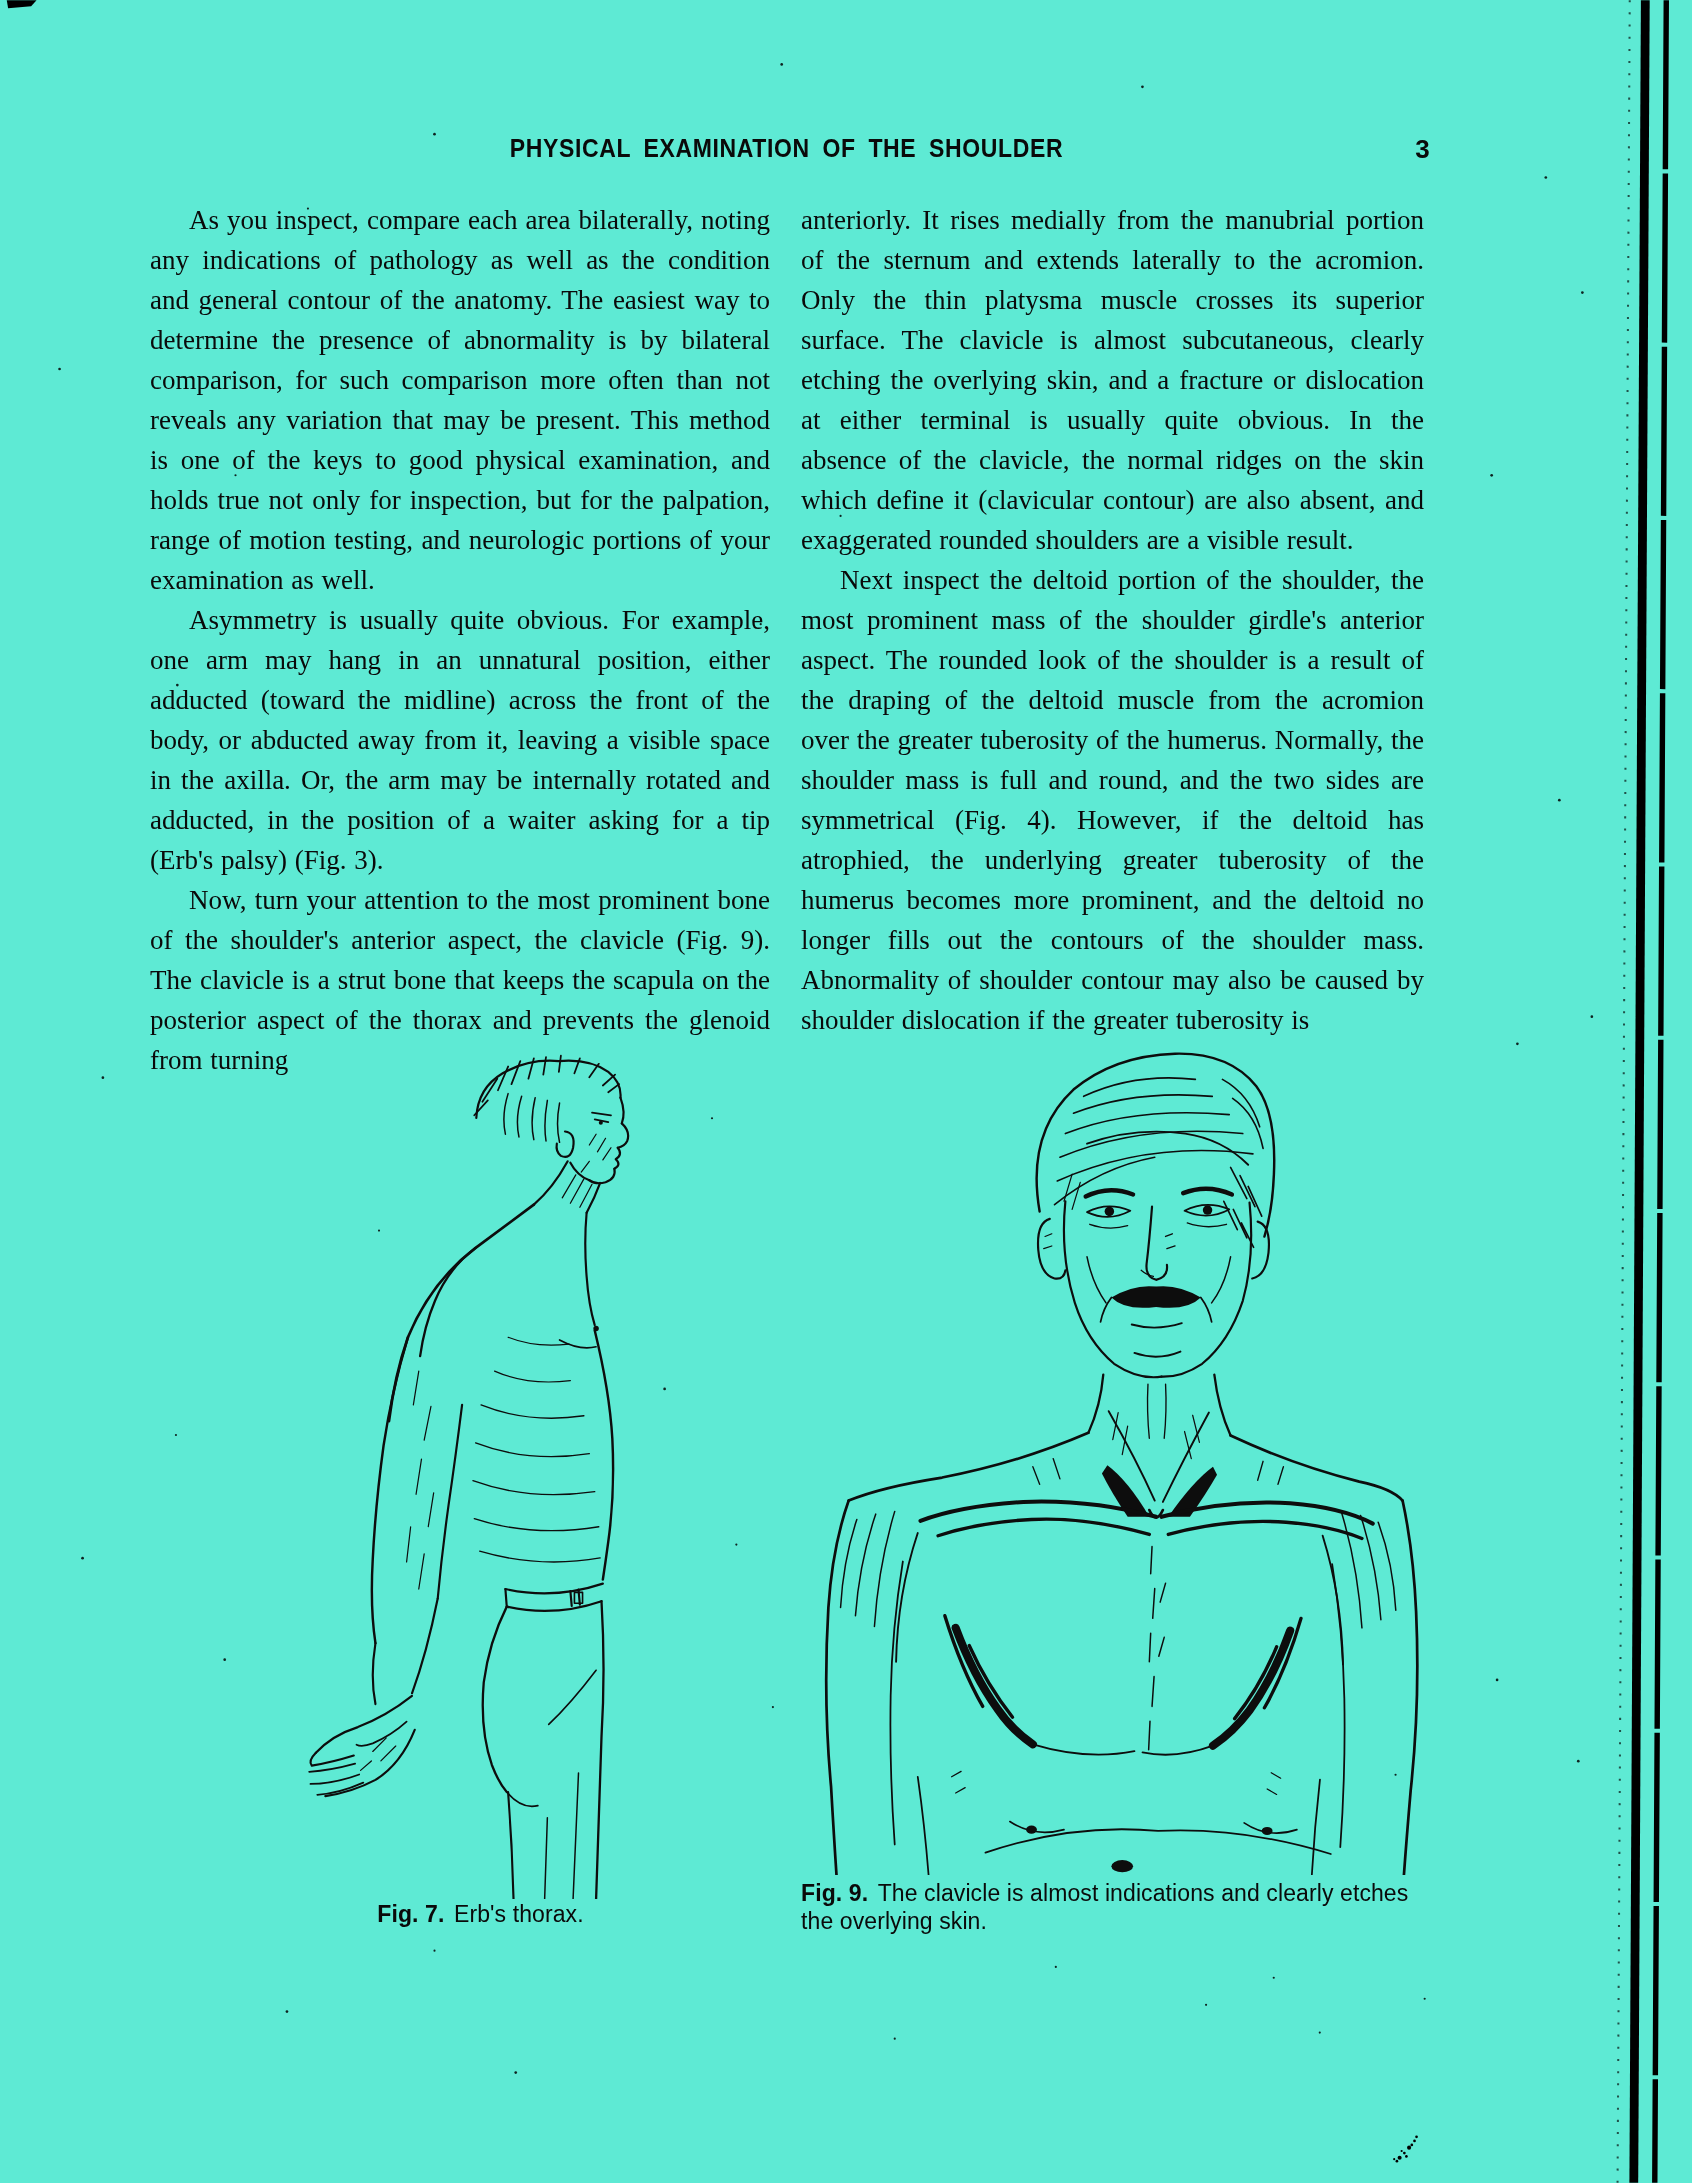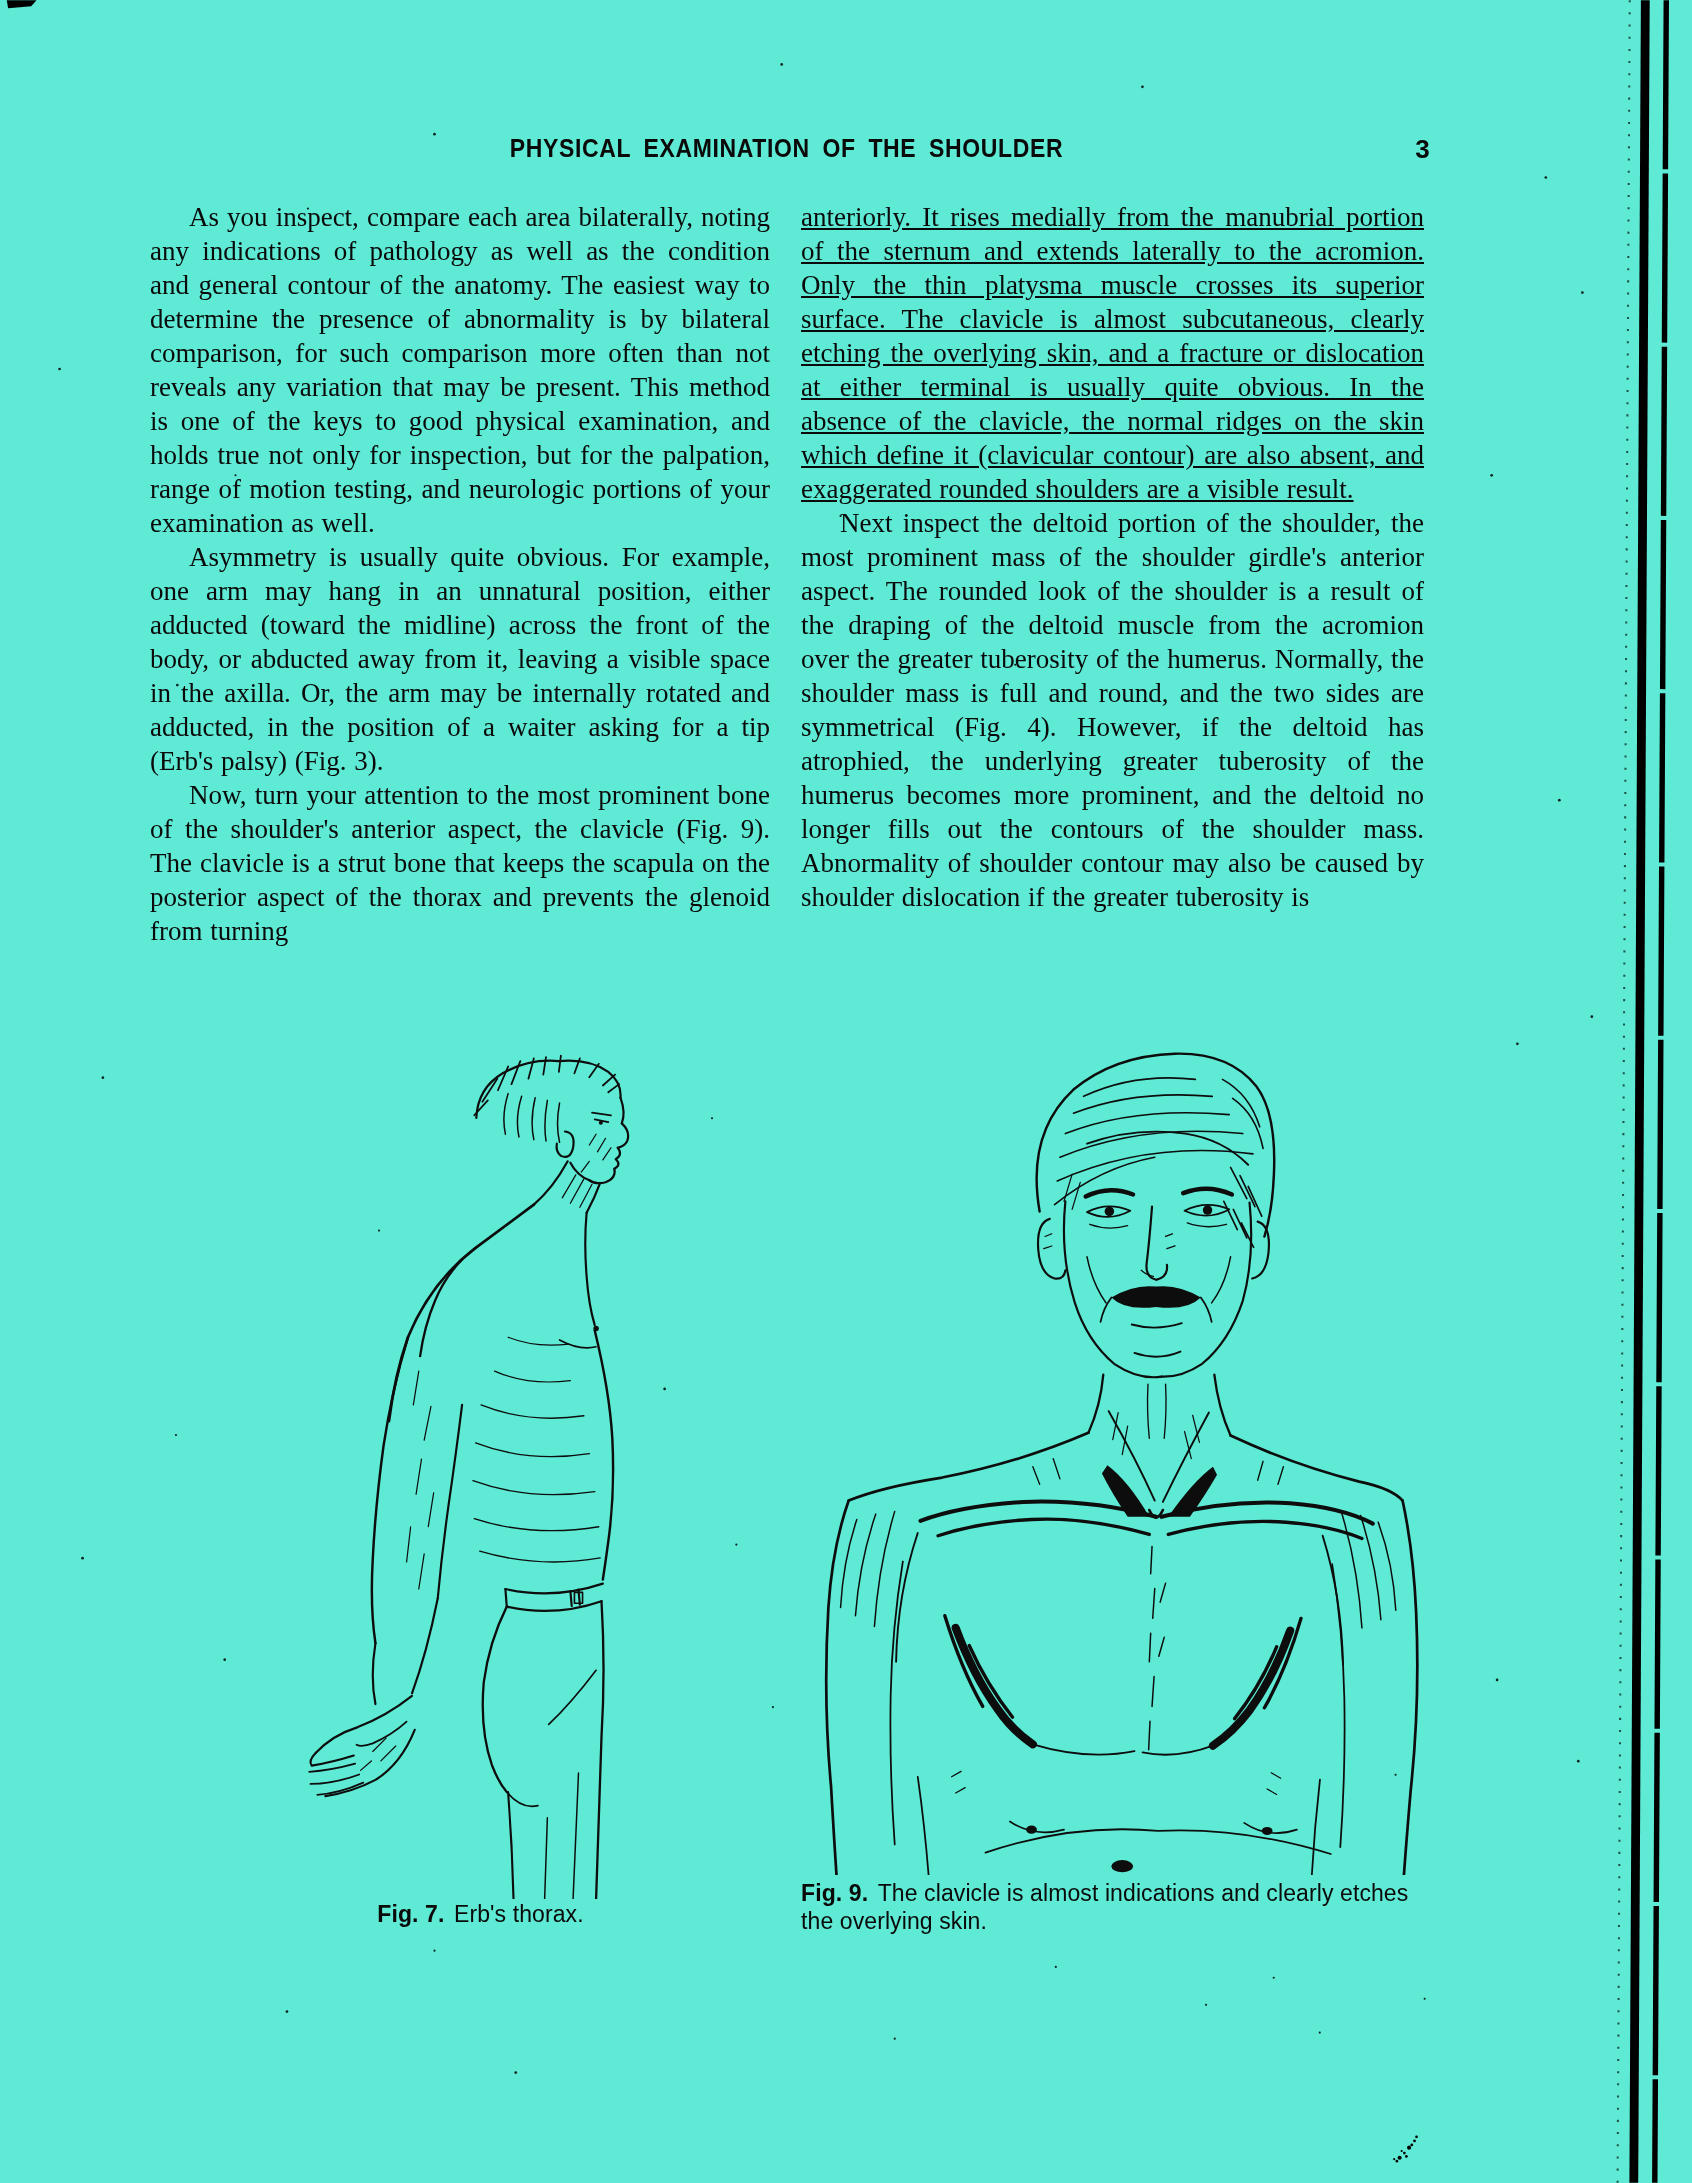--- a/index.html
+++ b/index.html
@@ -24,26 +24,26 @@
     position:absolute;right:-6.8px;top:0;
     font-family:"Liberation Sans", sans-serif;
     font-weight:700;font-size:26px;
   }
   
   .col{position:absolute;top:200px;}
   .col.left{left:150px;width:620px;}
   .col.right{left:801px;width:623px;}
   .col p{
     margin:0;
-    font-size:27px;line-height:34px;
+    font-size:27px;line-height:40px;
     text-align:justify;text-indent:39px;
     word-spacing:1px;
     hyphens:auto;
   }
-  .col p.continued{text-indent:0;text-decoration:underline;}
+  .col p.continued{text-indent:0;}
   
   .figure{position:absolute;}
   .figure svg{display:block;}
   .caption{
     position:absolute;
     font-family:"Liberation Sans", sans-serif;
     font-size:23px;line-height:28.4px;
     letter-spacing:0.1px;
   }
   .caption .fig-label{font-weight:700;margin-right:9.5px;}

